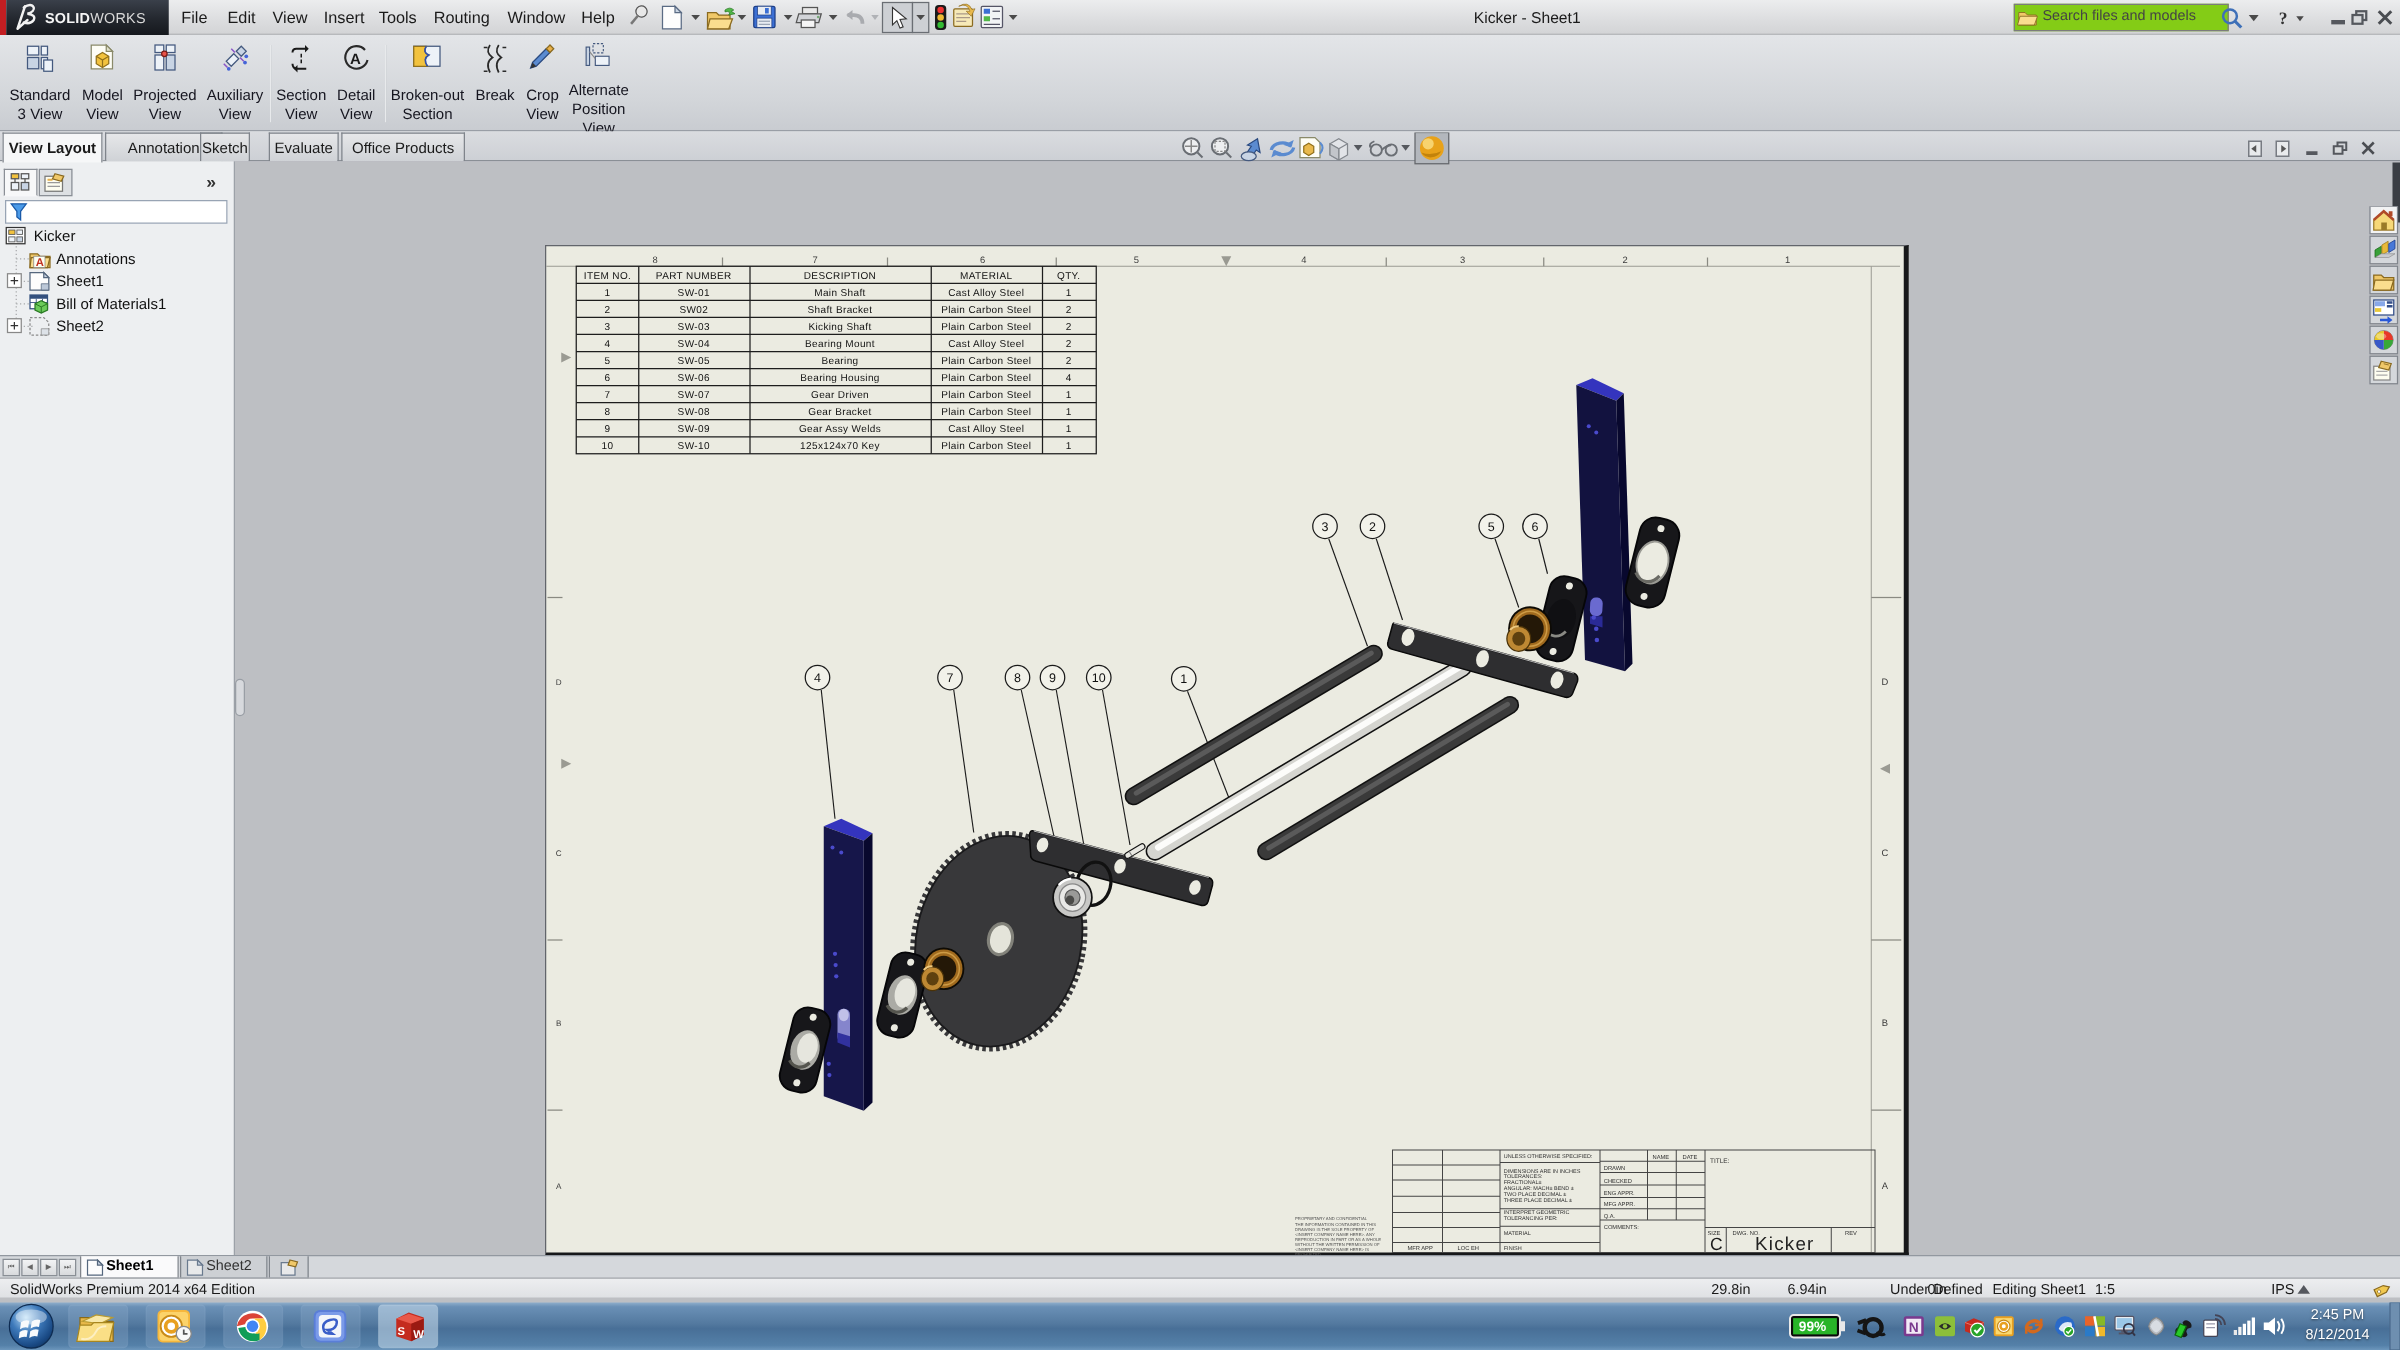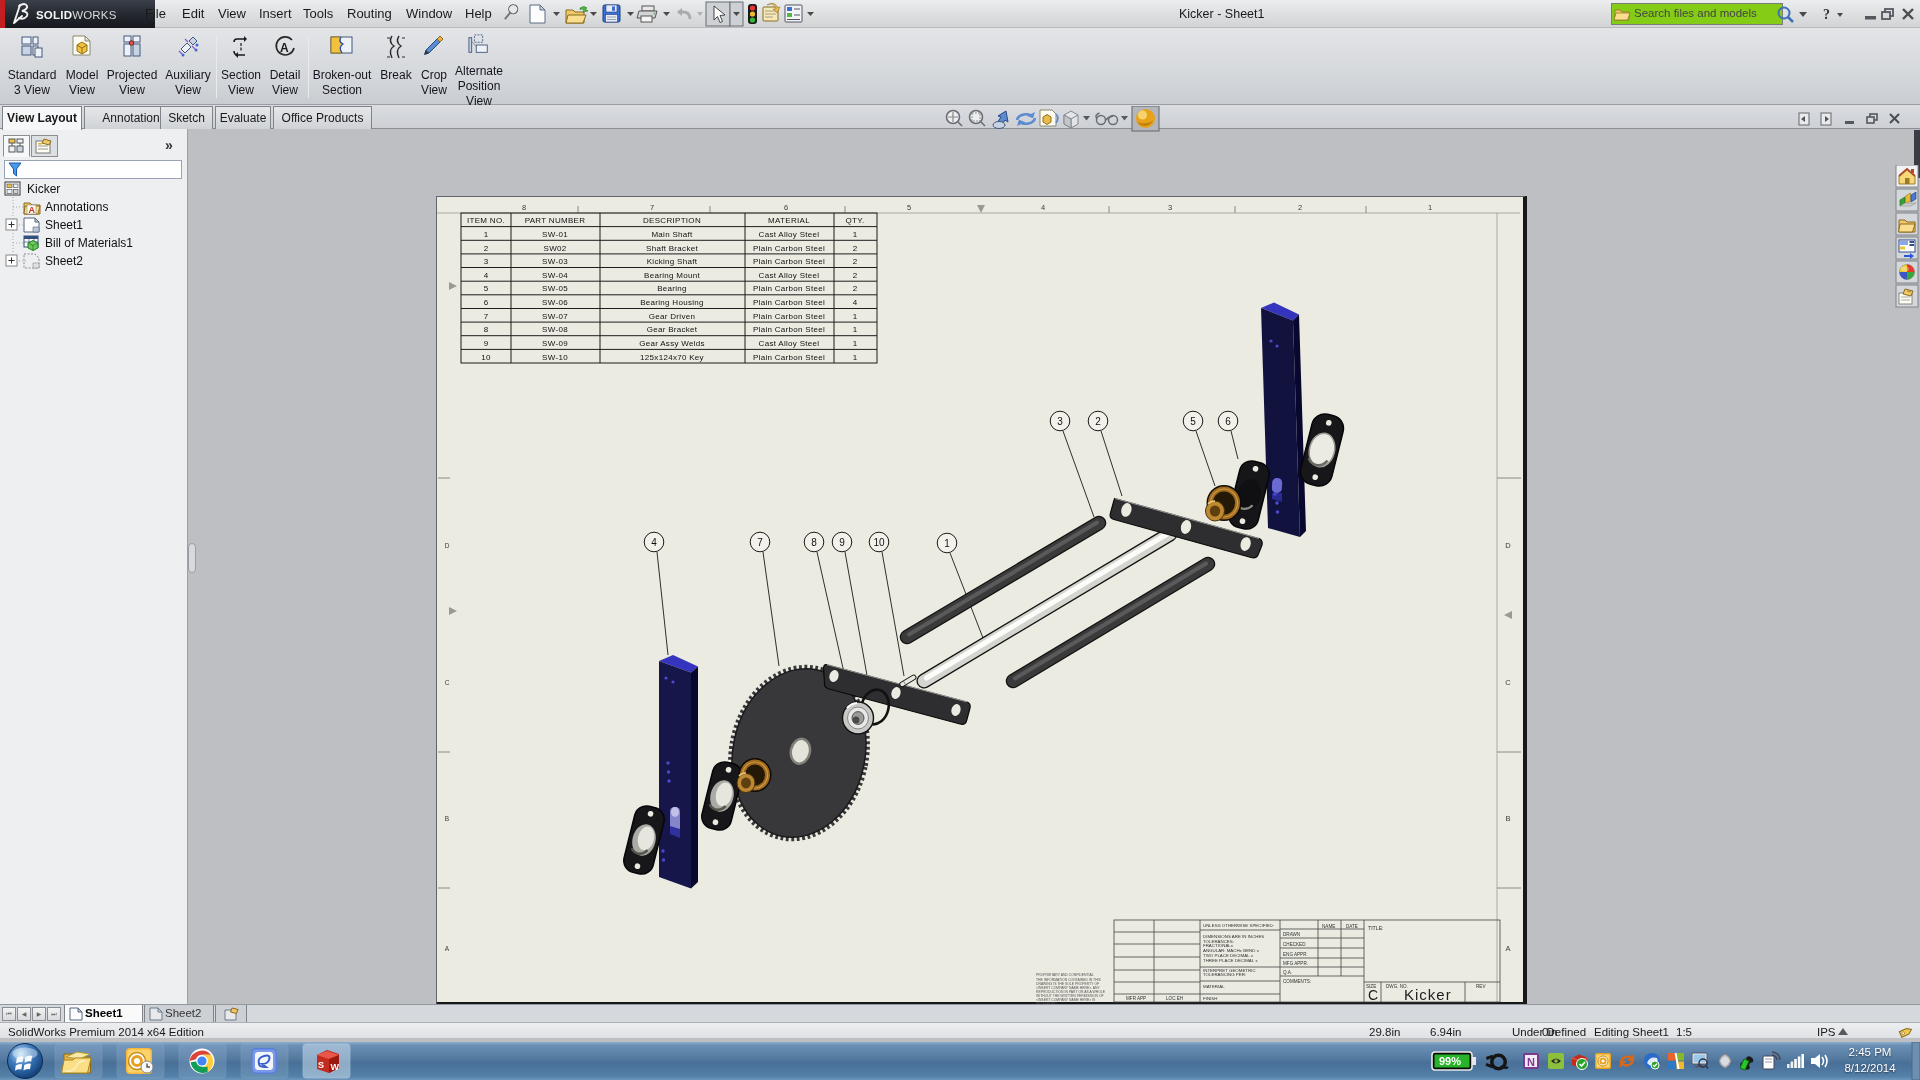--- a/index.html
+++ b/index.html
@@ -4,21 +4,21 @@
 <style>
   * { margin:0; padding:0; box-sizing:border-box; }
   html,body { width:1920px; height:1080px; overflow:hidden; font-family:"Liberation Sans", sans-serif; }
   body { position:relative; background:#BDBFC3; }
   .abs { position:absolute; }
 
   
   #titlebar { left:0; top:0; width:1920px; height:28px;
     background:linear-gradient(#ECEDEE, #DCDDDF 60%, #D3D4D6); border-bottom:1px solid #B7B9BC; }
   #logored { left:0; top:0; width:5px; height:28px; background:#C31E22; }
-  #logodark { left:5px; top:0; width:150px; height:28px; background:linear-gradient(#3A404A, #23272E 55%, #15181D); }
+  #logodark { left:5px; top:0; width:130px; height:28px; background:linear-gradient(#3A404A, #23272E 55%, #15181D); }
   .menuitem { top:0; height:28px; line-height:28px; font-size:13px; color:#1a1a1a; }
   #swtitle { top:0; height:28px; line-height:28px; font-size:12.5px; color:#1a1a1a; left:1179px; }
 
   
   #searchbox { left:1611px; top:3px; width:172px; height:22px; background:#84cc16; border:1px solid #7c7c7c; }
   #searchbox span { position:absolute; left:22px; top:3px; font-size:11.5px; color:#444; }
 
   
   #ribbon { left:0; top:28px; width:1920px; height:77px;
     background:linear-gradient(#E3E5E8, #D2D5D9 70%, #C9CCD1); border-bottom:1px solid #999EA6; }
@@ -287,21 +287,21 @@
       <rect x="8" y="11" width="12" height="8" fill="#EDF2F8" stroke="#44597E"></rect>
       <line x1="3" y1="7" x2="8" y2="13" stroke="#888"></line>
         </g>
       </svg>
     <div class="rlbl">Alternate<br>Position<br>View</div>
   </div>
 </div>
 <div class="abs" id="tabstrip">
   <div class="cadtab active" style="left:2px; width:80px;">View Layout</div>
   <div class="cadtab" style="left:84px; width:94px;">Annotation</div>
-  <div class="cadtab" style="left:160px; width:53px;">Sketch</div>
+  <div class="cadtab" style="left:160px; width:40px;">Sketch</div>
   <div class="cadtab" style="left:215px; width:56px;text-align:center;">Evaluate</div>
   <div class="cadtab" style="left:273px; width:99px;">Office Products</div>
 </div>
 
 <div class="abs" id="gfx"></div>
 <div class="abs" id="sheet"></div>
 <svg class="abs" style="left:436px; top:196px" width="1088" height="810" viewBox="436 196 1088 810">
 
   <g font-family="Liberation Sans" font-size="7.5" fill="#3a3a3a" text-anchor="middle">
     <text x="524" y="210">8</text>

